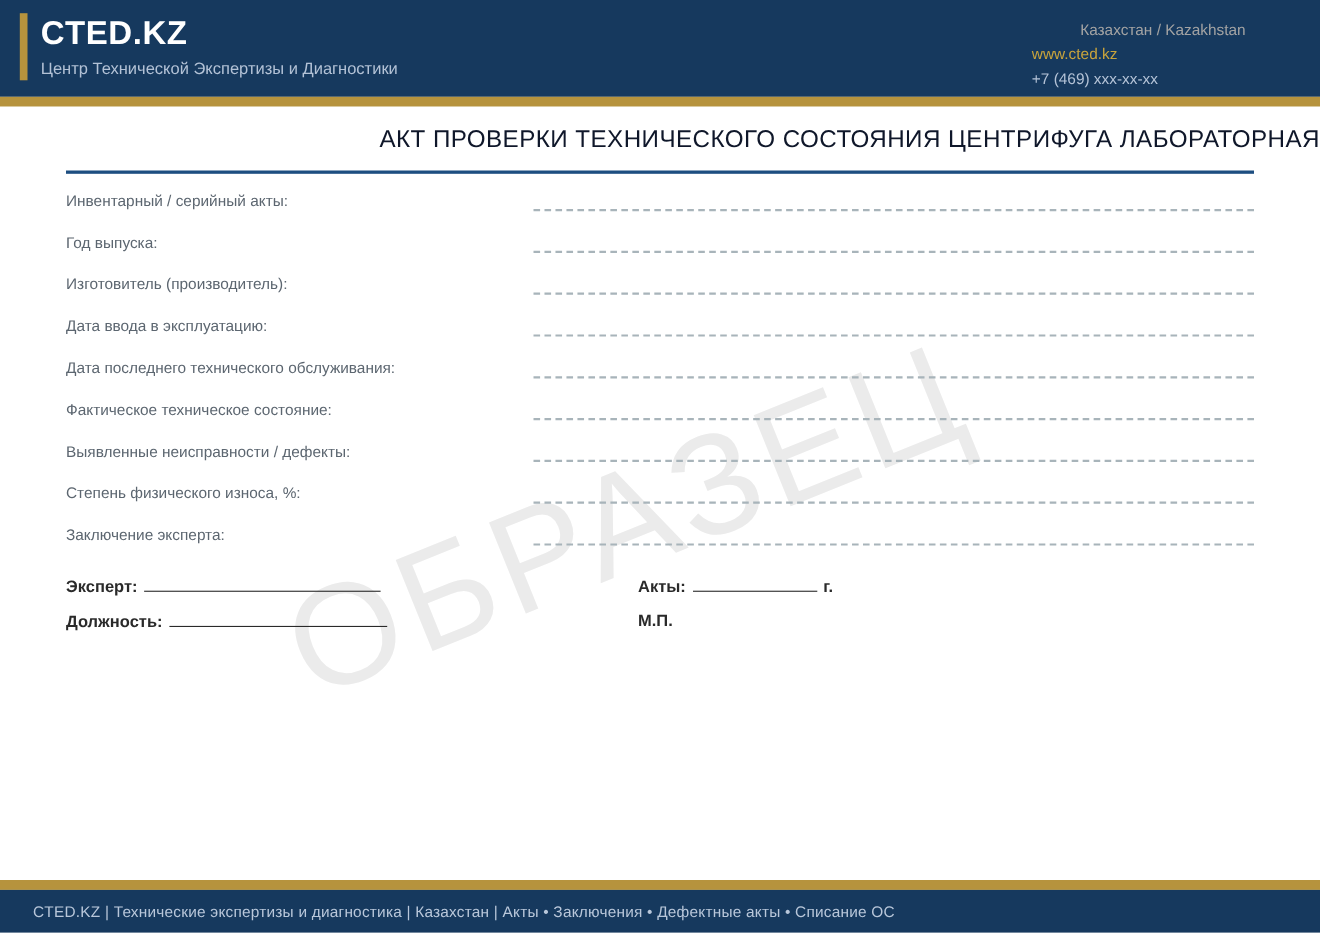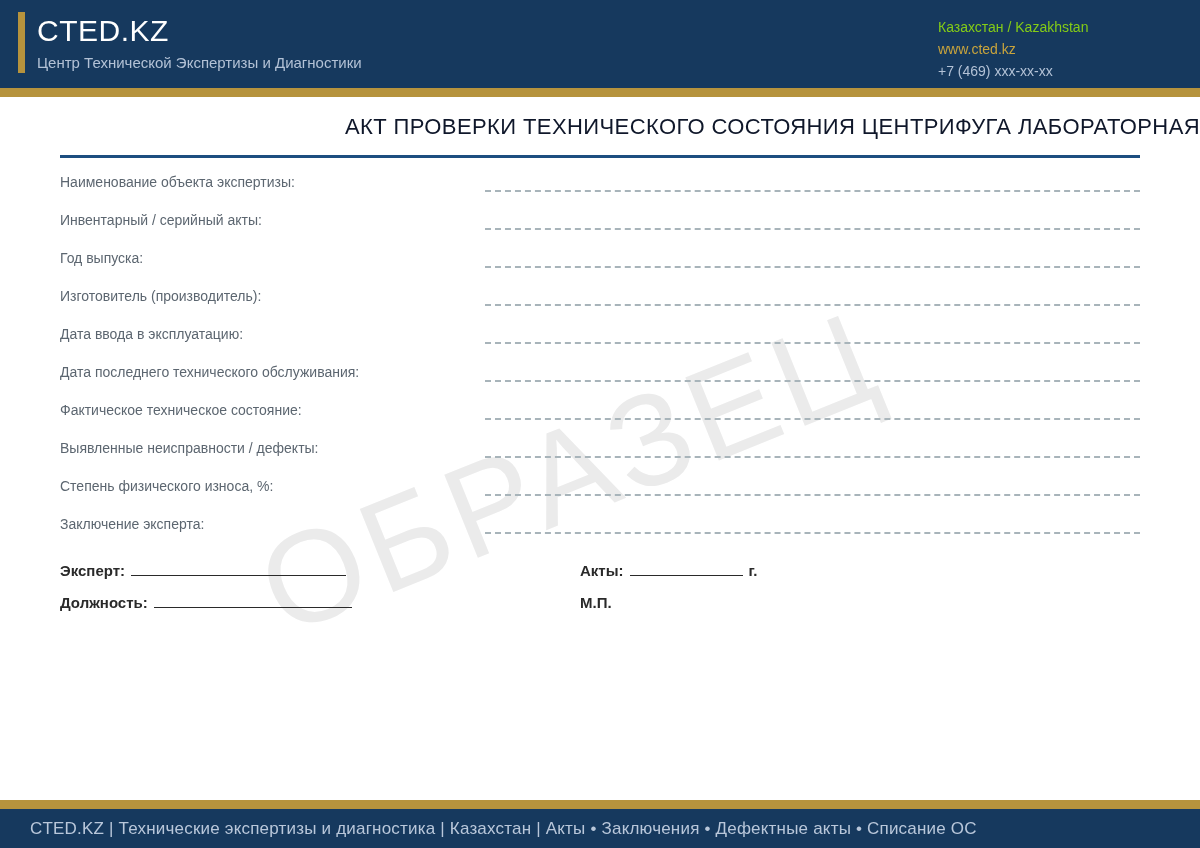--- a/index.html
+++ b/index.html
@@ -24,31 +24,31 @@
   }
   .logo-block {
     position:absolute; left:18px; top:12px;
     display:flex; align-items:stretch;
   }
   .logo-accent {
     width:7px; background:#b6933d; margin-right:12px;
   }
   .logo-text-wrap { padding-top:1px; }
   .logo-title {
-    color:#ffffff; font-size:30px; font-weight:normal;
+    color:#ffffff; font-size:30px; font-weight:bold;
     letter-spacing:0.5px; line-height:36px;
   }
   .logo-subtitle {
     color:#b3c2d6; font-size:15px; line-height:20px; margin-top:4px;
   }
   .header-right {
     position:absolute; left:938px; top:16px;
     font-size:14px; line-height:22px;
   }
-  .header-country { color:#84cc16; }
+  .header-country { color:#a3a3a3;margin-left:44px; }
   .header-site { color:#c9a43c; cursor:pointer; }
   .header-phone { color:#b3c2d6; }
 
   .gold-divider {
     position:absolute; top:88px; left:0; right:0;
     height:9px; background:#b6933d;
   }
 
   
   .doc {
@@ -138,21 +138,21 @@
   }
   .footer {
     position:absolute; bottom:0; left:0; right:0;
     height:39px;
     background:#16395e;
     display:flex; align-items:center;
     padding:0 30px;
   }
   .footer-text {
     color:#b9c7da;
-    font-size:17px;
+    font-size:14px;
     letter-spacing:0.2px;
   }
 </style>
 </head>
 <body>
 
 <div class="page">
 
   <div class="header">
     <div class="logo-block">
@@ -172,24 +172,20 @@
 
   <div class="doc">
     <div class="watermark">ОБРАЗЕЦ</div>
 
     <div class="doc-content">
       <h1 class="doc-title">АКТ ПРОВЕРКИ ТЕХНИЧЕСКОГО СОСТОЯНИЯ ЦЕНТРИФУГА ЛАБОРАТОРНАЯ</h1>
       <div class="title-rule"></div>
 
       <div class="form">
         <div class="form-row">
-          <div class="form-label">Наименование объекта экспертизы:</div>
-          <div class="form-line"></div>
-        </div>
-        <div class="form-row">
           <div class="form-label">Инвентарный / серийный акты:</div>
           <div class="form-line"></div>
         </div>
         <div class="form-row">
           <div class="form-label">Год выпуска:</div>
           <div class="form-line"></div>
         </div>
         <div class="form-row">
           <div class="form-label">Изготовитель (производитель):</div>
           <div class="form-line"></div>

